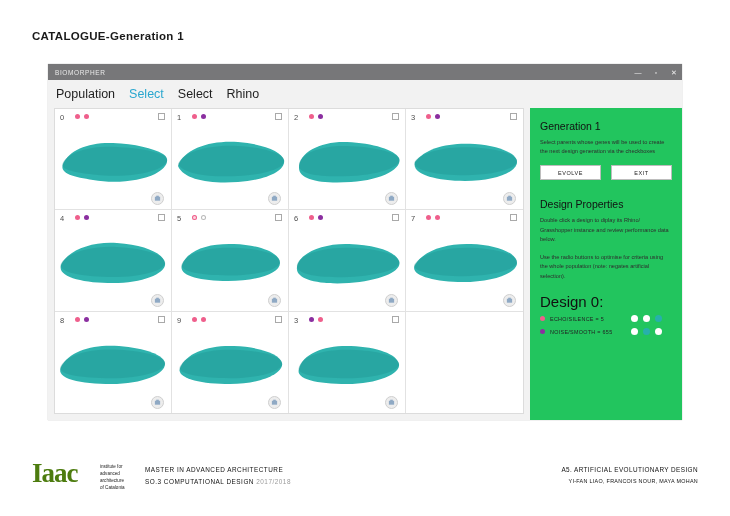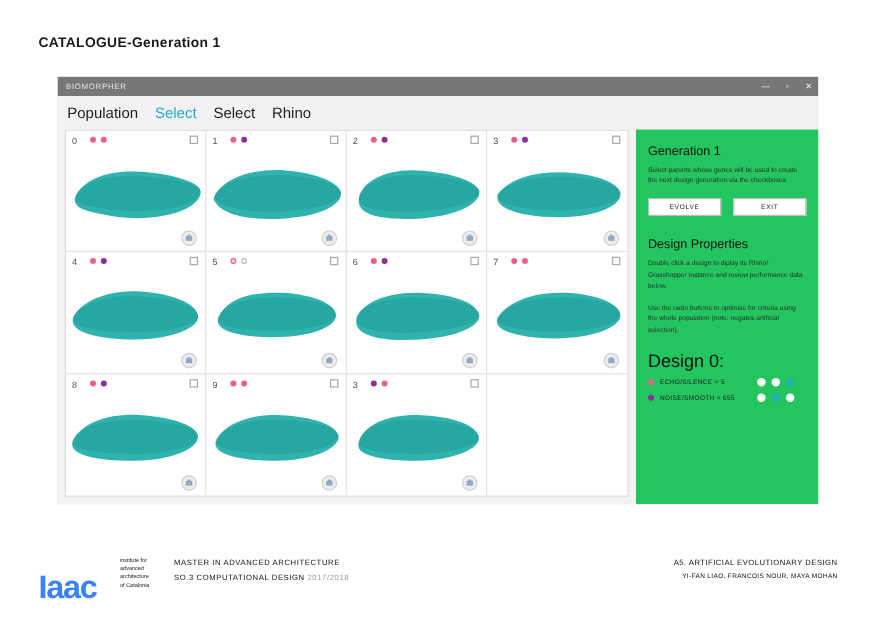--- a/index.html
+++ b/index.html
@@ -282,26 +282,26 @@
   .footer {
     position: absolute;
     left: 0;
     top: 452px;
     width: 730px;
     height: 64px;
   }
   .logo {
     position: absolute;
     left: 32px;
-    top: 22px;
-    font-family: Liberation Sans, sans-serif;
+    top: 6px;
+    font-family: Liberation Serif, serif;
     font-size: 27px;
     font-weight: bold;
     letter-spacing: -1px;
-    color: #3b82f6;
+    color: #4d7c0f;
   }
   .logo-sub {
     position: absolute;
     left: 100px;
     top: 11px;
     font-size: 4.6px;
     line-height: 1.55;
     color: #222;
   }
   .footer-center {

